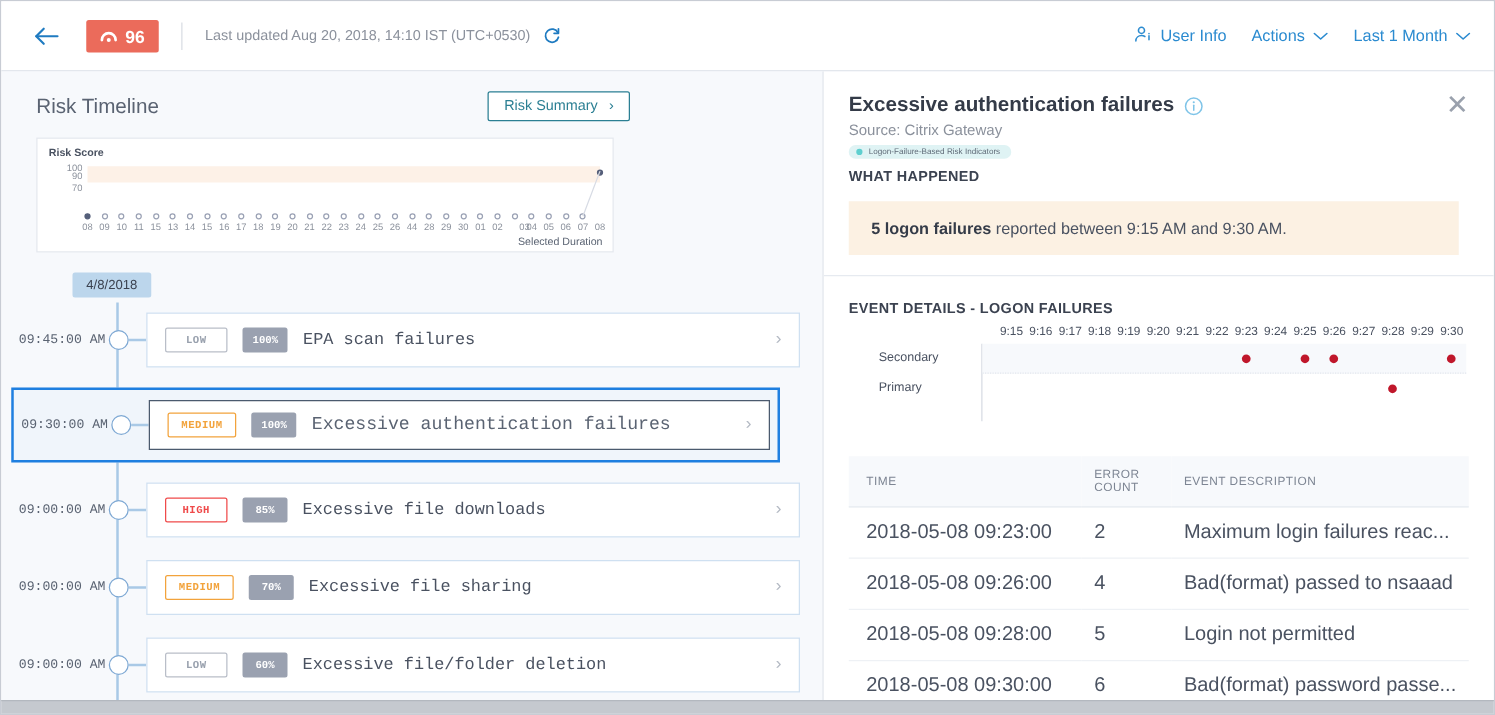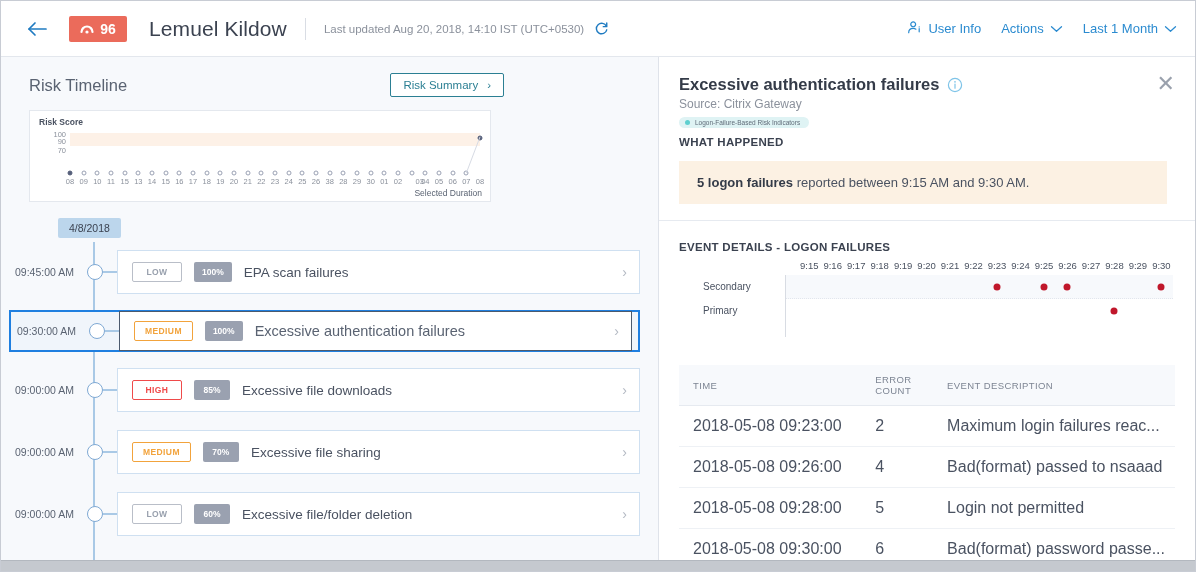--- a/index.html
+++ b/index.html
@@ -88,26 +88,26 @@
   .rc-dur { position: absolute; right: 8px; bottom: 3px; font-size: 8.5px; color: #5a6372; }
 
   
   .timeline { position: relative; margin-top: 16px; padding-bottom: 20px; }
   .date-chip {
     position: absolute; left: 57px; top: 0; background: #bcd6ec; color: #3b4250;
     font-size: 10.5px; padding: 4px 11px; border-radius: 2px;
   }
   .spine { position: absolute; left: 92px; top: 24px; bottom: 0; width: 1.5px;
            background: #a9c9e6; }
-  .rows { position: relative; padding-top: 30px; }
+  .rows { position: relative; padding-top: 30px; font-family: Liberation Mono, monospace; }
   .trow { display: flex; align-items: center; height: 48px; margin-bottom: 14px;
           position: relative; padding-left: 14px; }
   .trow.selected {
     border: 2px solid #1f7fe0; background: #f0f5fb;
-    height: 42px; margin-left: 8px; margin-right: 18px; padding-left: 6px;
+    height: 60px; margin-left: 8px; margin-right: 34px; padding-left: 6px;
   }
   .t-time { width: 70px; font-size: 10.5px; color: #5a6372; white-space: nowrap; }
   .t-node { width: 16px; height: 16px; border-radius: 50%; border: 1.5px solid #7fa9d4;
             background: #fff; margin-left: 2px; flex: 0 0 16px; position: relative; z-index: 2; }
   .t-conn { width: 14px; height: 1.5px; background: #a9c9e6; }
   .t-card {
     flex: 1; height: 44px; background: #fff; border: 1px solid #cfe0f1;
     display: flex; align-items: center; padding: 0 12px 0 14px; gap: 12px;
     cursor: pointer; margin-right: 18px;
   }
@@ -204,21 +204,20 @@
     <div class="score-badge">
       <span class="gauge-icon">
         <svg width="14" height="10" viewBox="0 0 14 10" fill="none">
           <path d="M1.5 8 A5.5 5.5 0 0 1 12.5 8" stroke="#ffffff" stroke-width="2.2" stroke-linecap="round"></path>
           <circle cx="7" cy="8" r="1.6" fill="#ffffff"></circle>
         </svg>
       </span>
       <span>96</span>
     </div>
 
-    <div class="user-name">Lemuel Kildow</div>
     <div class="vdiv"></div>
     <div class="last-updated">Last updated Aug 20, 2018, 14:10 IST (UTC+0530)</div>
     <div class="refresh-icon">
       <svg width="15" height="15" viewBox="0 0 16 16" fill="none" stroke="currentColor" stroke-width="1.5">
         <path d="M13.2 5.6A5.6 5.6 0 1 0 13.6 9.4" stroke-linecap="round"></path>
         <path d="M13.6 2.2 V6.0 H9.9" stroke-linecap="round" stroke-linejoin="round"></path>
       </svg>
     </div>
 
     <div class="hdr-right">
@@ -304,21 +303,21 @@
                 <div class="rc-xtick" style="left: 46.6667%;">22</div>
                 <div class="rc-dot" style="left: 50%; bottom: 0%;"></div>
                 <div class="rc-xtick" style="left: 50%;">23</div>
                 <div class="rc-dot" style="left: 53.3333%; bottom: 0%;"></div>
                 <div class="rc-xtick" style="left: 53.3333%;">24</div>
                 <div class="rc-dot" style="left: 56.6667%; bottom: 0%;"></div>
                 <div class="rc-xtick" style="left: 56.6667%;">25</div>
                 <div class="rc-dot" style="left: 60%; bottom: 0%;"></div>
                 <div class="rc-xtick" style="left: 60%;">26</div>
                 <div class="rc-dot" style="left: 63.3333%; bottom: 0%;"></div>
-                <div class="rc-xtick" style="left: 63.3333%;">38</div>
+                <div class="rc-xtick" style="left: 63.3333%;">44</div>
                 <div class="rc-dot" style="left: 66.6667%; bottom: 0%;"></div>
                 <div class="rc-xtick" style="left: 66.6667%;">28</div>
                 <div class="rc-dot" style="left: 70%; bottom: 0%;"></div>
                 <div class="rc-xtick" style="left: 70%;">29</div>
                 <div class="rc-dot" style="left: 73.3333%; bottom: 0%;"></div>
                 <div class="rc-xtick" style="left: 73.3333%;">30</div>
                 <div class="rc-dot" style="left: 76.6667%; bottom: 0%;"></div>
                 <div class="rc-xtick" style="left: 76.6667%;">01</div>
                 <div class="rc-dot" style="left: 80%; bottom: 0%;"></div>
                 <div class="rc-xtick" style="left: 80%;">02</div>

